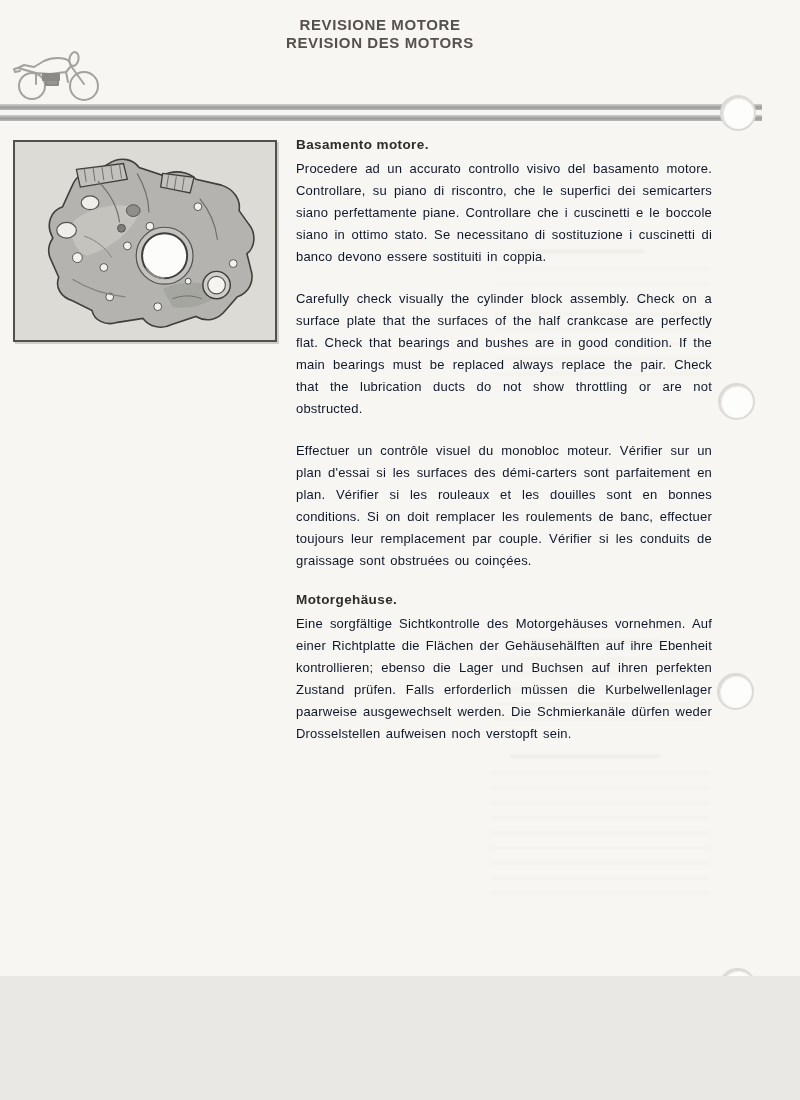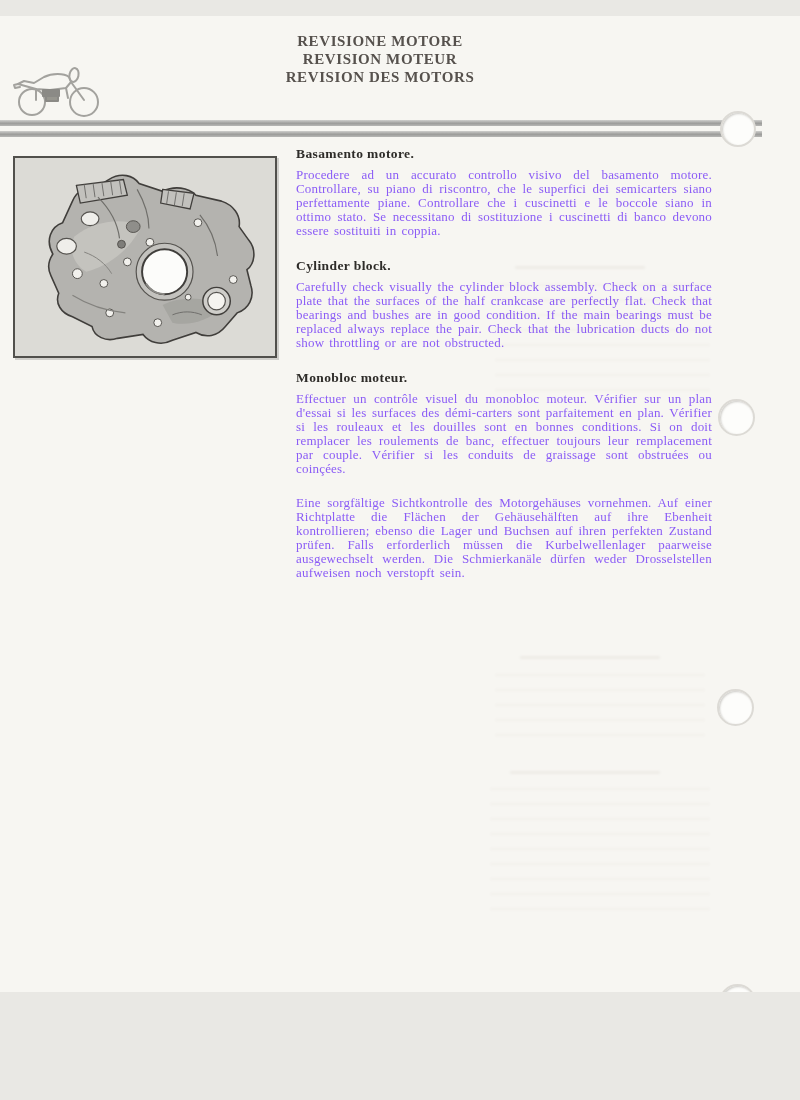--- a/index.html
+++ b/index.html
@@ -1,19 +1,19 @@
 <!DOCTYPE html>
 <html><head>
 <meta charset="utf-8">
 <style>
   html,body{margin:0;padding:0;background:#e9e8e4;}
   .page{
-    position:relative;width:800px;height:976px;margin:16px auto;
+    position:relative;width:800px;height:976px;margin:0 auto;
     background:#f7f6f2;overflow:hidden;
-    font-family:Liberation Serif, serif;
+    font-family:Liberation Sans, sans-serif;
   }
   
   .header-titles{
     position:absolute;left:170px;top:16px;width:420px;
     text-align:center;
   }
   .header-titles .title-line{
     font-size:15px;font-weight:bold;line-height:18px;
     letter-spacing:.6px;color:#56514d;
   }
@@ -33,32 +33,32 @@
   .moto{position:absolute;left:10px;top:42px;width:96px;height:60px;}
   
   .figure-box{
     position:absolute;left:13px;top:140px;width:264px;height:202px;
     background:#dcdbd6;border:2px solid #51504c;box-sizing:border-box;
     box-shadow:2px 2px 0 rgba(90,90,86,.25);
   }
   .figure-box svg{display:block;width:100%;height:100%;}
   
   .content{
-    position:absolute;left:296px;top:130px;width:416px;
+    position:absolute;left:296px;top:137px;width:416px;
     color:#4b4744;
   }
   .section{margin-bottom:20px;}
   .section h3{
     margin:0 0 6px 0;font-size:13.5px;font-weight:bold;
     letter-spacing:.4px;color:#2e2c29;
   }
   .section p{
-    margin:0;font-size:13px;line-height:14px;
+    margin:0;font-size:13px;line-height:22px;
     text-align:justify;letter-spacing:.2px;word-spacing:1.6px;
-    color:#8b5cf6;
+    color:#0f172a;
   }
   .section p + p{margin-top:1px;}
   
   .ghost{
     position:absolute;opacity:.16;filter:blur(1.2px);pointer-events:none;
     background:repeating-linear-gradient(180deg,
       rgba(156,146,132,.35) 0 2px,transparent 2px 15px);
   }
   .ghost.head{background:repeating-linear-gradient(180deg,
       rgba(140,128,112,.5) 0 3px,transparent 3px 15px);}
@@ -83,21 +83,20 @@
       <path d="M61,24 L74,42"></path>
       <path d="M26,31 L26,42"></path>
       <path d="M56,30 L58,40"></path>
       <path d="M33,32 h16 v6 h-16 z" fill="#8b8a86" stroke="#8b8a86"></path>
       <path d="M36,38 h12 v5 h-12 z" fill="#97968f" stroke="#8b8a86"></path>
     </svg>
   </div>
 
   <div class="header-titles">
     <div class="title-line">REVISIONE MOTORE</div>
-    <div class="title-line">REVISION MOTEUR</div>
     <div class="title-line">REVISION DES MOTORS</div>
   </div>
 
   <div class="stripe-band top">
     <div class="stripe-bar"></div>
     <div class="stripe-gap"></div>
     <div class="stripe-bar"></div>
   </div>
 
   <div class="binder-hole" style="left:720px;top:95px;width:32px;height:32px;"></div>
@@ -155,30 +154,29 @@
   </div>
 
   <div class="content">
 
     <div class="section">
       <h3>Basamento motore.</h3>
       <p>Procedere ad un accurato controllo visivo del basamento motore. Controllare, su piano di riscontro, che le superfici dei semicarters siano perfettamente piane. Controllare che i cuscinetti e le boccole siano in ottimo stato. Se necessitano di sostituzione i cuscinetti di banco devono essere sostituiti in coppia.</p>
     </div>
 
     <div class="section">
-      <h3>Cylinder block.</h3>
       <p>Carefully check visually the cylinder block assembly. Check on a surface plate that the surfaces of the half crankcase are perfectly flat. Check that bearings and bushes are in good condition. If the main bearings must be replaced always replace the pair. Check that the lubrication ducts do not show throttling or are not obstructed.</p>
     </div>
 
     <div class="section">
-      <h3>Monobloc moteur.</h3>
       <p>Effectuer un contrôle visuel du monobloc moteur. Vérifier sur un plan d'essai si les surfaces des démi-carters sont parfaitement en plan. Vérifier si les rouleaux et les douilles sont en bonnes conditions. Si on doit remplacer les roulements de banc, effectuer toujours leur remplacement par couple. Vérifier si les conduits de graissage sont obstruées ou coinçées.</p>
     </div>
 
     <div class="section">
+      <h3>Motorgehäuse.</h3>
       <p>Eine sorgfältige Sichtkontrolle des Motorgehäuses vornehmen. Auf einer Richtplatte die Flächen der Gehäusehälften auf ihre Ebenheit kontrollieren; ebenso die Lager und Buchsen auf ihren perfekten Zustand prüfen. Falls erforderlich müssen die Kurbelwellenlager paarweise ausgewechselt werden. Die Schmierkanäle dürfen weder Drosselstellen aufweisen noch verstopft sein.</p>
     </div>
 
   </div>
 
   <div class="ghost head" style="left:515px;top:250px;width:130px;height:14px;"></div>
   <div class="ghost" style="left:495px;top:268px;width:215px;height:120px;"></div>
   <div class="ghost head" style="left:520px;top:640px;width:140px;height:14px;"></div>
   <div class="ghost" style="left:495px;top:658px;width:210px;height:70px;"></div>
   <div class="ghost head" style="left:510px;top:755px;width:150px;height:14px;"></div>

